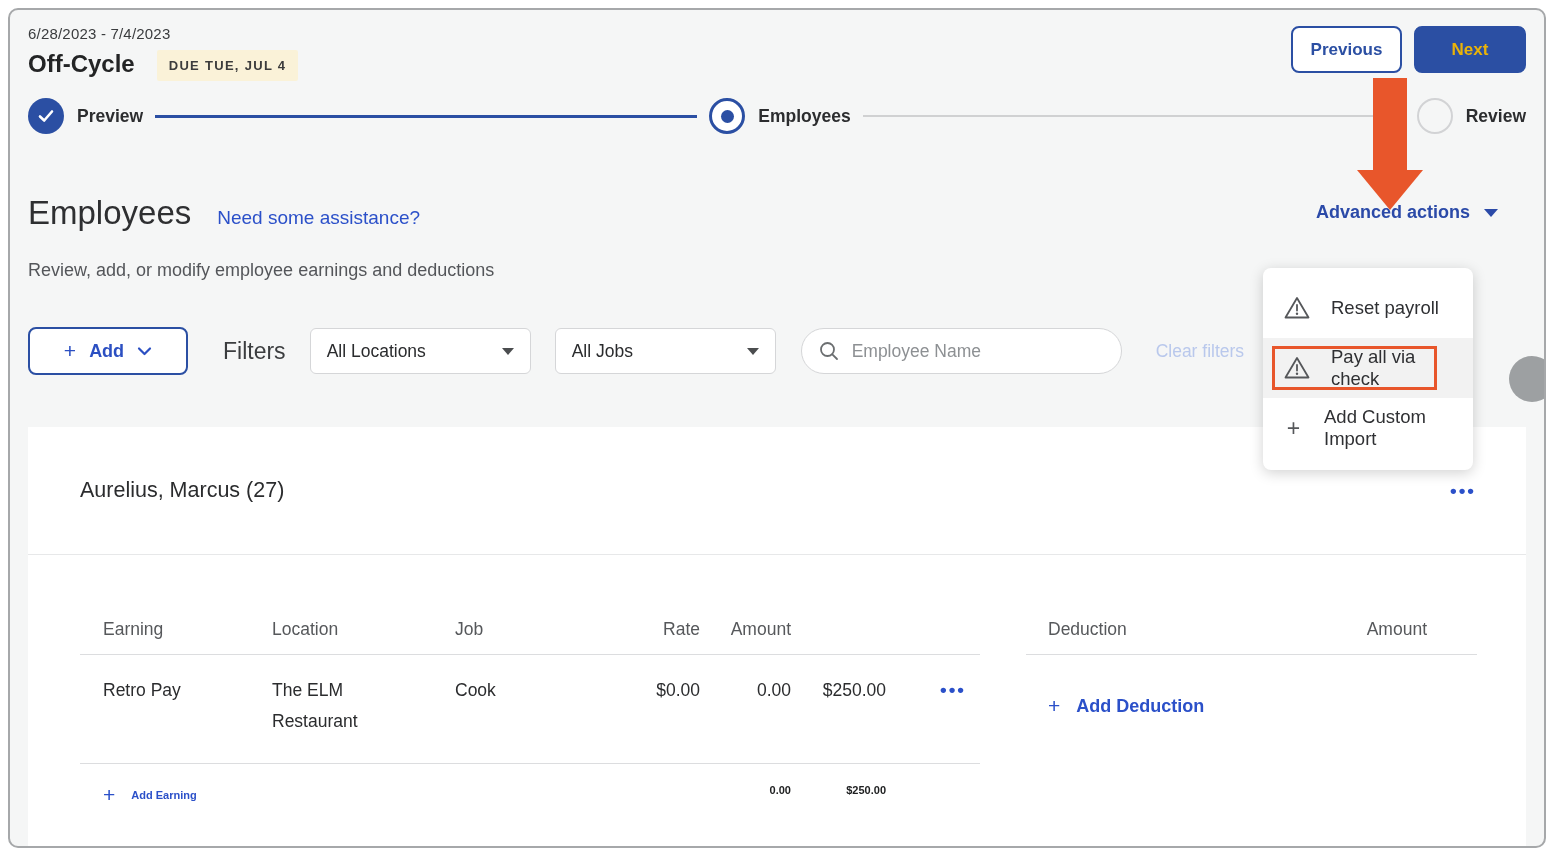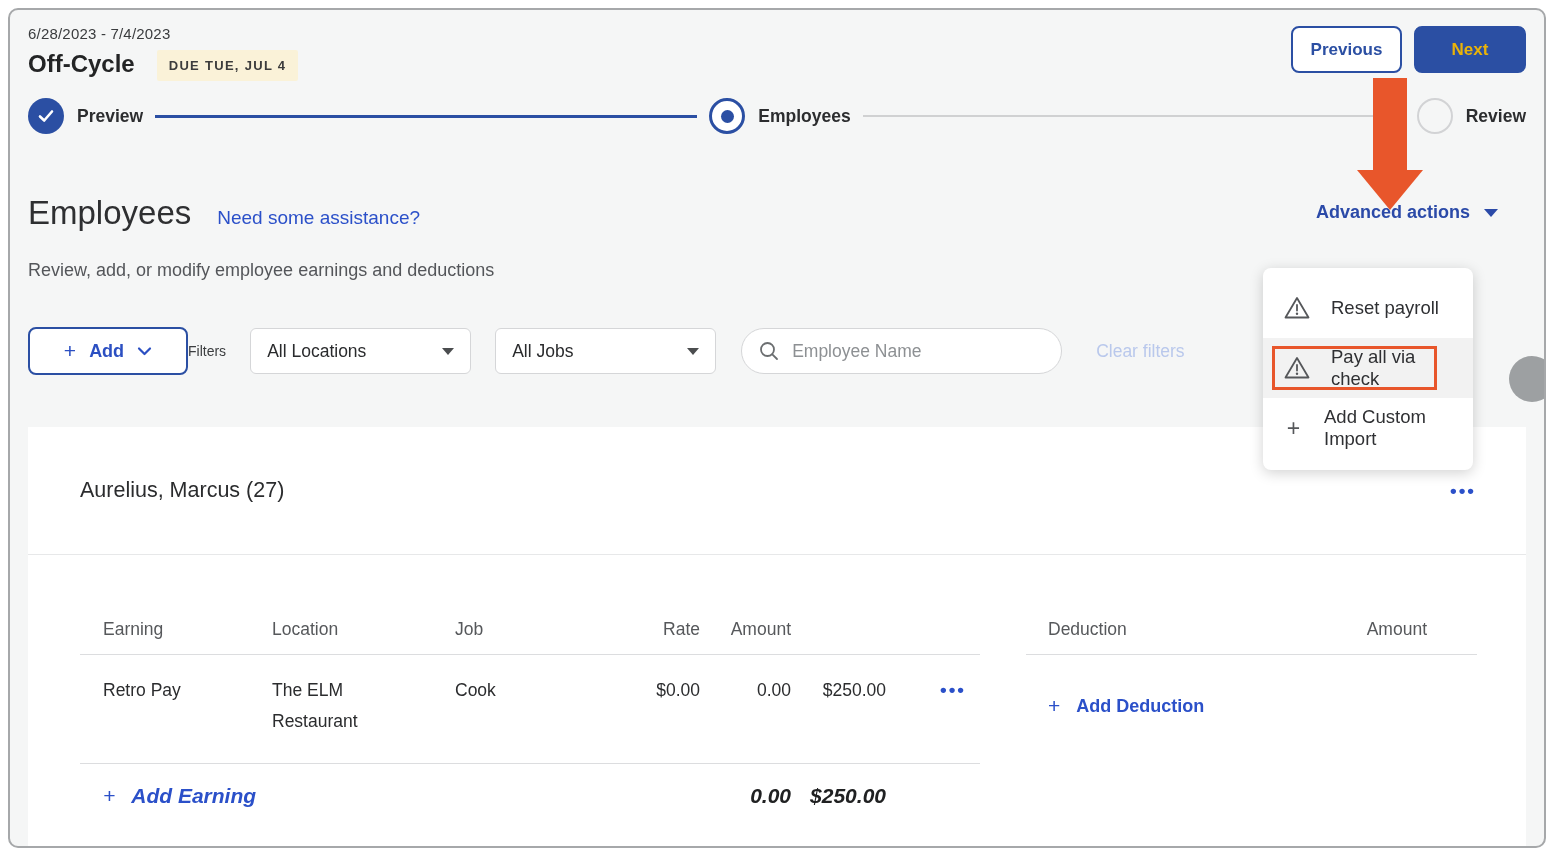--- a/index.html
+++ b/index.html
@@ -57,21 +57,21 @@
     color:var(--advanced-blue);font-size:18px;font-weight:700;cursor:pointer;}
   .caret{width:0;height:0;border-left:7px solid transparent;border-right:7px solid transparent;
     border-top:8px solid var(--advanced-blue);}
 
   
   .toolbar{margin-top:46px;display:flex;align-items:center;}
   .add-btn{width:160px;height:48px;border:2px solid var(--brand-blue);border-radius:8px;background:#fff;
     color:#2b4fc2;display:flex;align-items:center;justify-content:center;gap:13px;
     font-size:18px;font-weight:700;cursor:pointer;}
   .plus-glyph::before{content:'+';font-weight:400;font-size:21px;line-height:1;}
-  .filters-label{font-size:14px;color:#3b3d3f;}
+  .filters-label{margin-left:35px;font-size:23px;color:#3b3d3f;}
   .select{margin-left:24px;width:221px;height:46px;background:#fff;border:1px solid var(--border-gray);
     border-radius:6px;display:flex;align-items:center;justify-content:space-between;padding:0 16px;
     font-size:17.5px;color:#2a2b2d;cursor:pointer;}
   .select .caret{border-left-width:6px;border-right-width:6px;border-top:7px solid #4b4d4f;}
   .search{margin-left:25px;width:321px;height:46px;border:1px solid var(--border-gray);border-radius:23px;
     background:#fff;display:flex;align-items:center;gap:12px;padding:0 16px;}
   .search input{border:none;outline:none;font-size:17.5px;color:#2a2b2d;width:100%;background:transparent;
     font-family:"Liberation Sans",sans-serif;}
   .search input::placeholder{color:#8d9093;}
   .clear-filters{margin-left:34px;font-size:17.5px;color:#b9c8ec;cursor:default;}
@@ -82,21 +82,21 @@
     padding:0 50px 0 52px;border-bottom:1px solid #e7e8e9;}
   .emp-name{font-size:21.5px;color:var(--text-dark);}
   .dots{color:var(--link-blue);font-size:19px;font-weight:700;letter-spacing:2px;cursor:pointer;line-height:1;}
   .card-body{display:flex;padding-left:52px;}
   .earnings{width:900px;}
   .egrid{display:grid;grid-template-columns:169px 183px 160px 85px 91px 95px 80px;padding-left:23px;}
   .egrid.head > div{font-size:17.5px;color:var(--text-gray);padding:64px 0 14px;}
   .egrid.head{border-bottom:1px solid var(--divider);}
   .egrid.row > div{font-size:17.5px;color:var(--text-dark);padding:20px 0 26px;line-height:31px;}
   .egrid.row{border-bottom:1px solid var(--divider);}
-  .egrid.foot > div{padding:20px 0 14px;font-size:21px;font-style:italic;}
+  .egrid.foot > div{padding:20px 0 14px;font-size:11px;}
   .num{text-align:right;}
   .loc-cell span{display:inline-block;max-width:112px;}
   .add-link{color:var(--link-blue);font-weight:700;display:flex;align-items:center;gap:16px;cursor:pointer;}
   .total{font-weight:700;color:#202122;}
   .deductions{width:451px;margin-left:46px;}
   .dgrid{display:grid;grid-template-columns:1fr 1fr;border-bottom:1px solid var(--divider);}
   .dgrid > div{font-size:17.5px;color:var(--text-gray);padding:64px 0 14px;}
   .dgrid .dname{padding-left:22px;}
   .dgrid .num{padding-right:50px;}
   .add-deduction{margin-top:40px;padding-left:22px;font-size:18px;}

